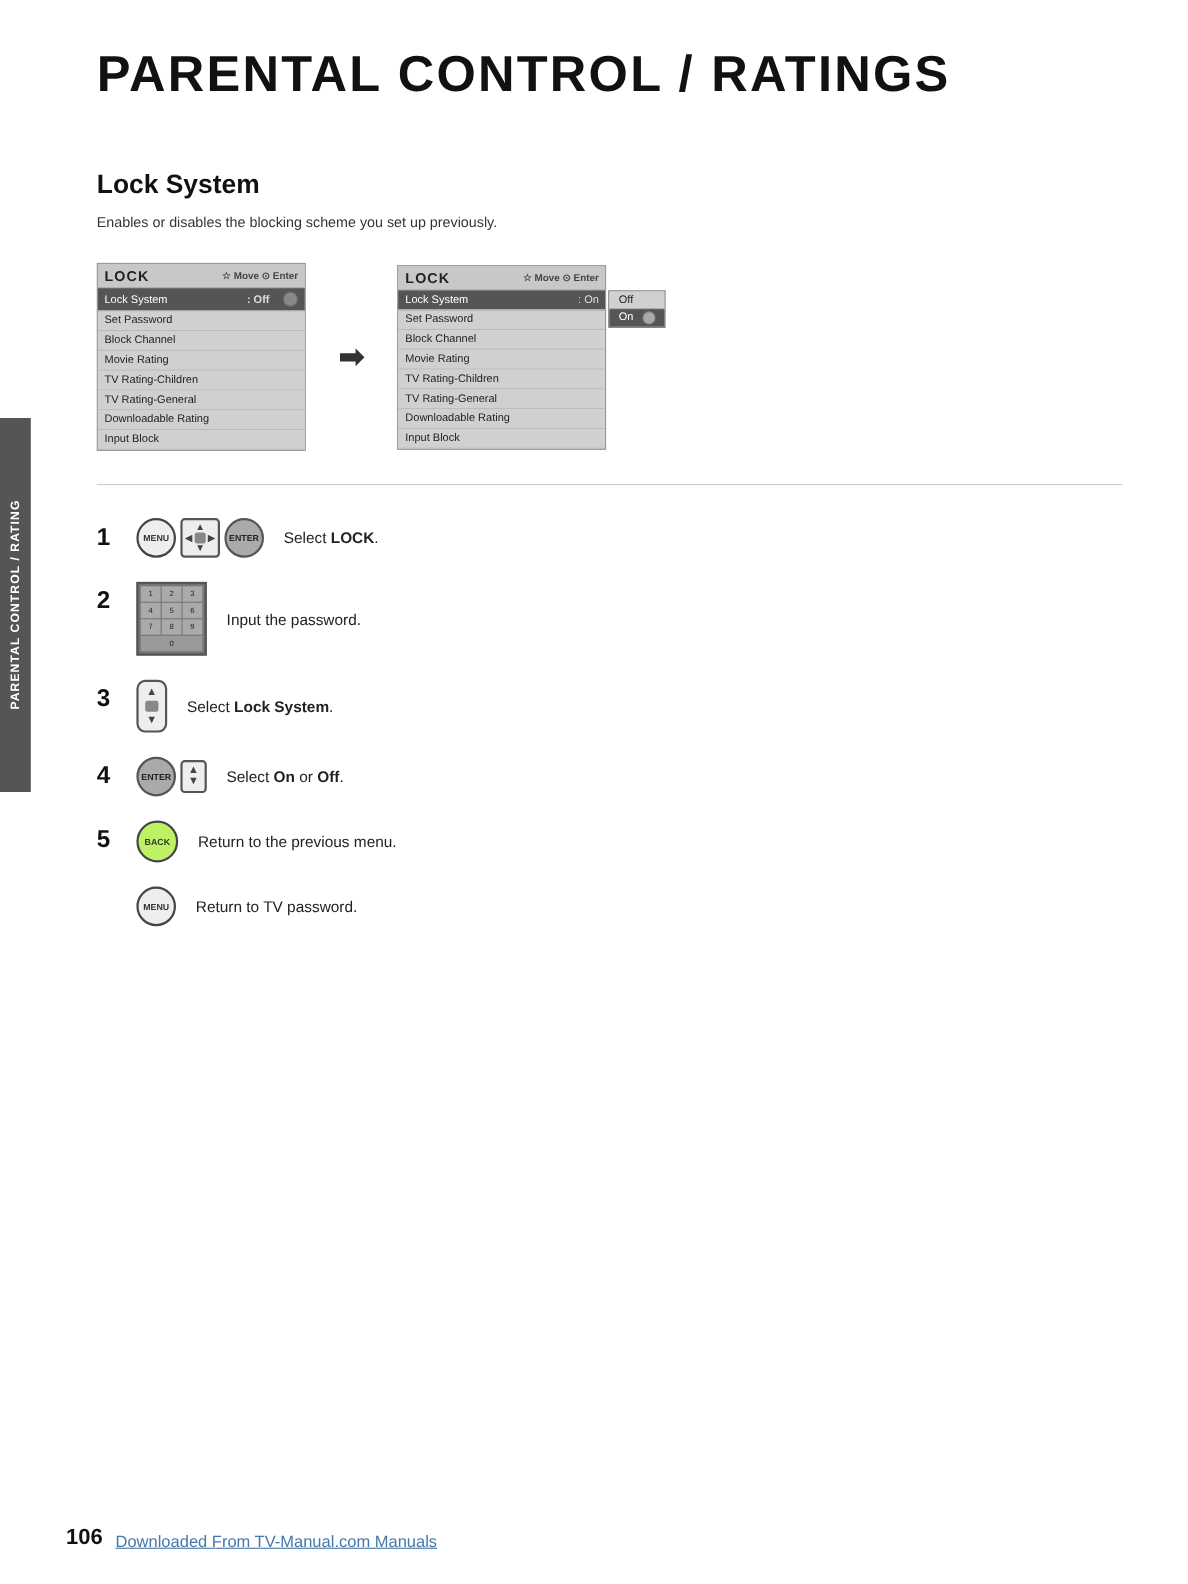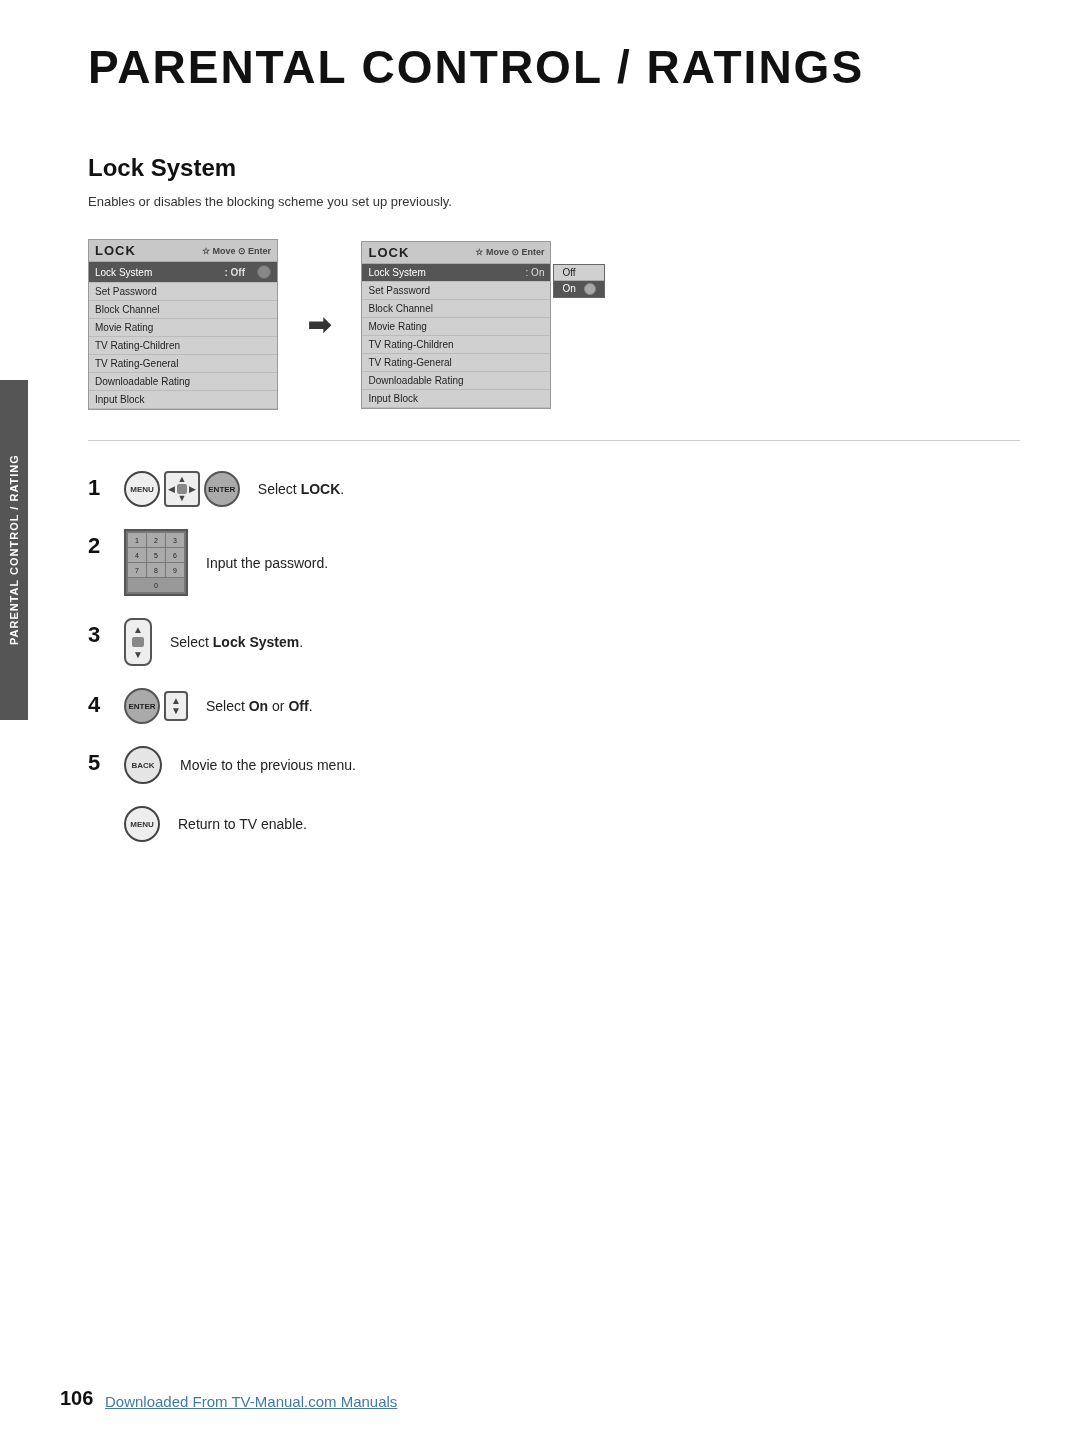--- a/index.html
+++ b/index.html
@@ -239,21 +239,21 @@
       border: 2px solid #555;
       font-size: 8px;
       font-weight: bold;
       color: #222;
     }
 
     .remote-btn.back-btn {
       width: 38px;
       height: 38px;
       border-radius: 50%;
-      background: #e5e5e5;
+      background: #bef264;
       border: 2px solid #444;
       font-size: 8px;
       font-weight: bold;
     }
   </style>
 </head>
 <body>
 
 <div class="side-tab">
   <span>PARENTAL CONTROL / RATING</span>
@@ -420,29 +420,29 @@
         </div>
         <span class="step-text">Select <strong>On</strong> or <strong>Off</strong>.</span>
       </div>
 
       <div class="step-row">
         <span class="step-number">5</span>
         <div class="step-icons">
 
           <div class="remote-btn back-btn" style="width:38px;height:38px;font-size:8px;font-weight:bold;">BACK</div>
         </div>
-        <span class="step-text">Movie to the previous menu.</span>
+        <span class="step-text">Return to the previous menu.</span>
       </div>
 
       <div class="step-row">
         <span class="step-number" style="visibility:hidden;">6</span>
         <div class="step-icons">
           <div class="remote-btn menu-btn" style="width:36px;height:36px;font-size:8px;font-weight:bold;">MENU</div>
         </div>
-        <span class="step-text">Return to TV enable.</span>
+        <span class="step-text">Return to TV password.</span>
       </div>
 
     </div>
 
   </div>
 
 </div>
 
 <div style="position:absolute;bottom:30px;left:60px;font-size:20px;font-weight:bold;color:#111;">106</div>
 <a href="#" style="position:absolute;bottom:30px;left:105px;font-size:15px;color:#4477aa;text-decoration:underline;">Downloaded From TV-Manual.com Manuals</a>

